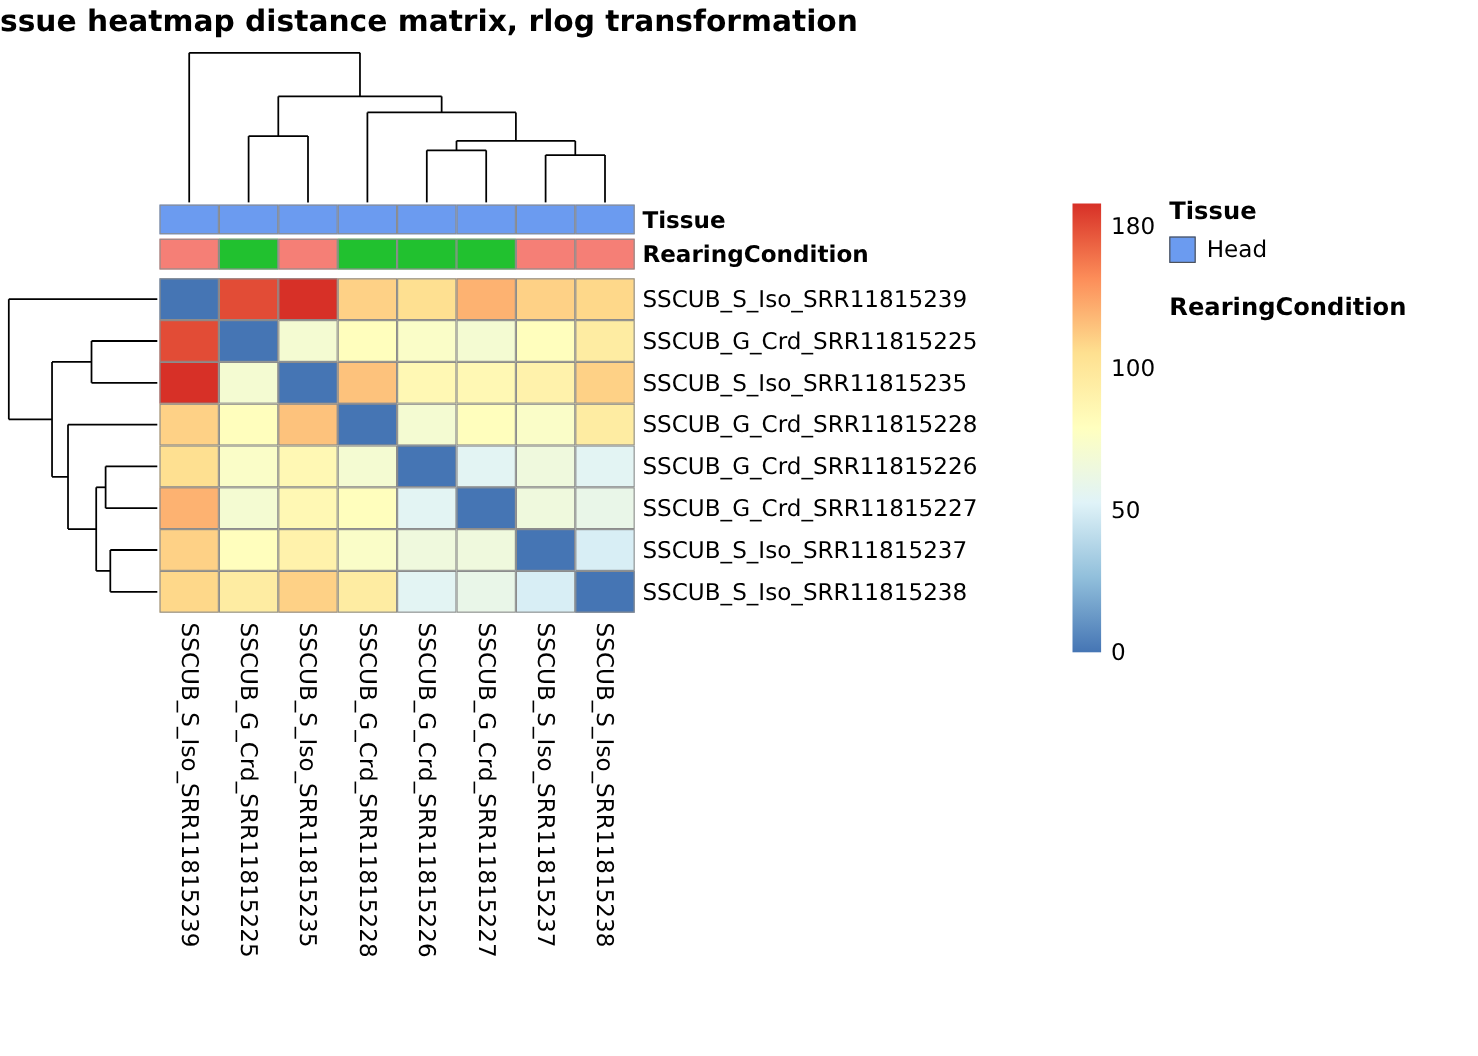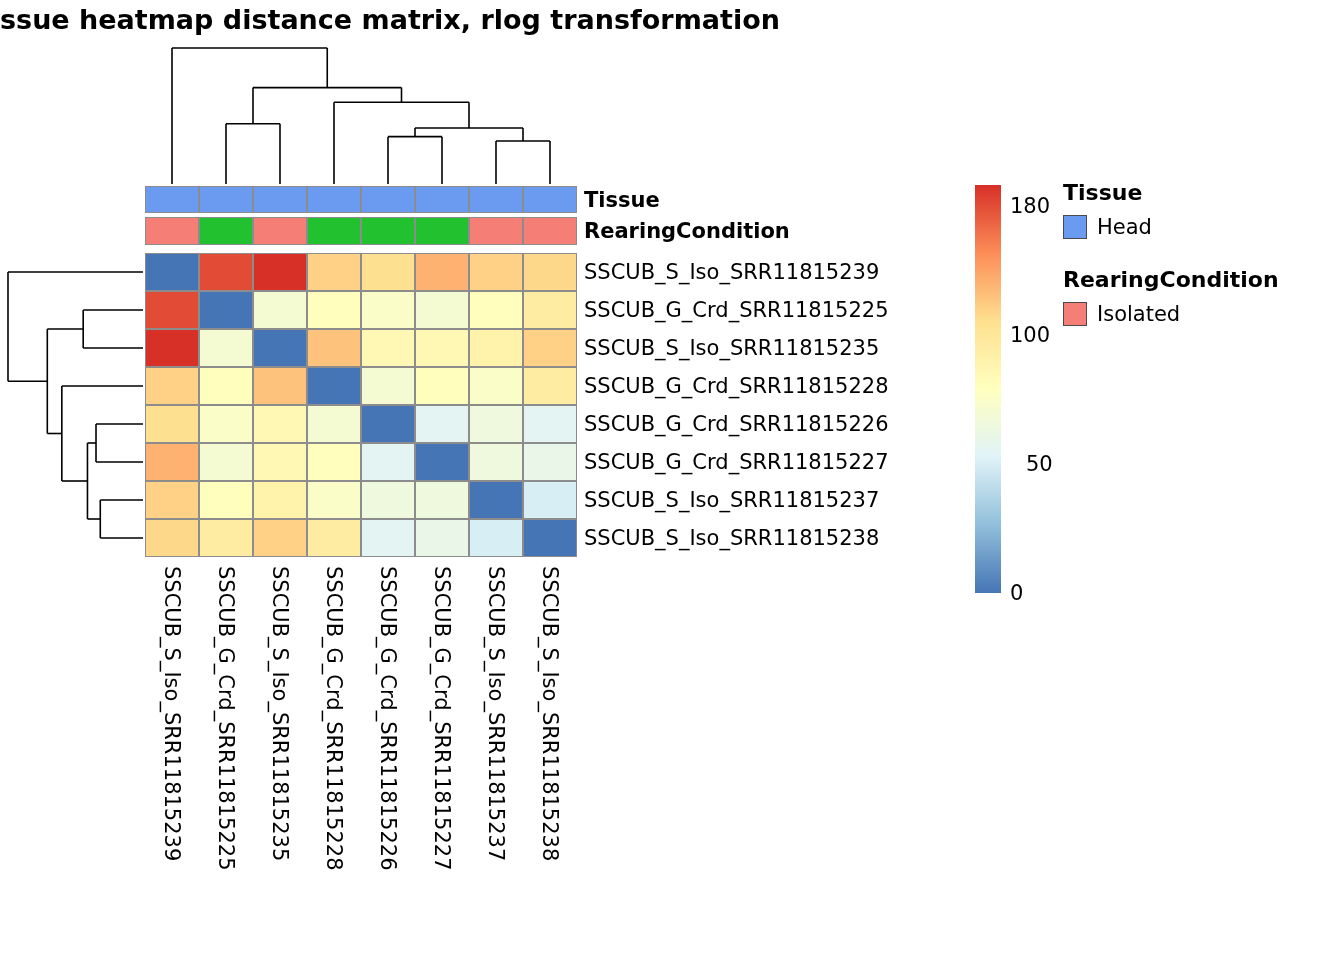--- a/index.html
+++ b/index.html
@@ -201,30 +201,26 @@
       <div class="col-label" style="left: 400px; top: 566px;">SSCUB_G_Crd_SRR11815226</div>
       <div class="col-label" style="left: 454px; top: 566px;">SSCUB_G_Crd_SRR11815227</div>
       <div class="col-label" style="left: 508px; top: 566px;">SSCUB_S_Iso_SRR11815237</div>
       <div class="col-label" style="left: 562px; top: 566px;">SSCUB_S_Iso_SRR11815238</div>
     </div>
 
   <div class="colorbar" id="colorbar" style="background: linear-gradient(to top, rgb(69, 117, 180) 0%, rgb(145, 191, 219) 16.67%, rgb(224, 243, 248) 33.33%, rgb(255, 255, 191) 50%, rgb(254, 224, 144) 66.67%, rgb(252, 141, 89) 83.33%, rgb(215, 48, 39) 100%);"></div>
   <div id="cb-ticks">
       <div class="cb-tick" style="top: 205.658px;">180</div>
       <div class="cb-tick" style="top: 334.772px;">100</div>
-      <div class="cb-tick" style="top: 463.886px; margin-left: 16px;">50</div>
+      <div class="cb-tick" style="top: 463.886px;">50</div>
       <div class="cb-tick" style="top: 593px;">0</div>
     </div>
 
   <div class="legend">
     <div class="legend-title">Tissue</div>
     <div class="legend-item">
       <span class="swatch" style="background: rgb(107, 155, 240);"></span>
       <span>Head</span>
     </div>
     <div class="legend-title section-gap">RearingCondition</div>
-    <div class="legend-item">
-      <span class="swatch" style="background: rgb(245, 127, 118);"></span>
-      <span>Isolated</span>
-    </div>
   </div>
 
 </div>
 
 </body></html>

